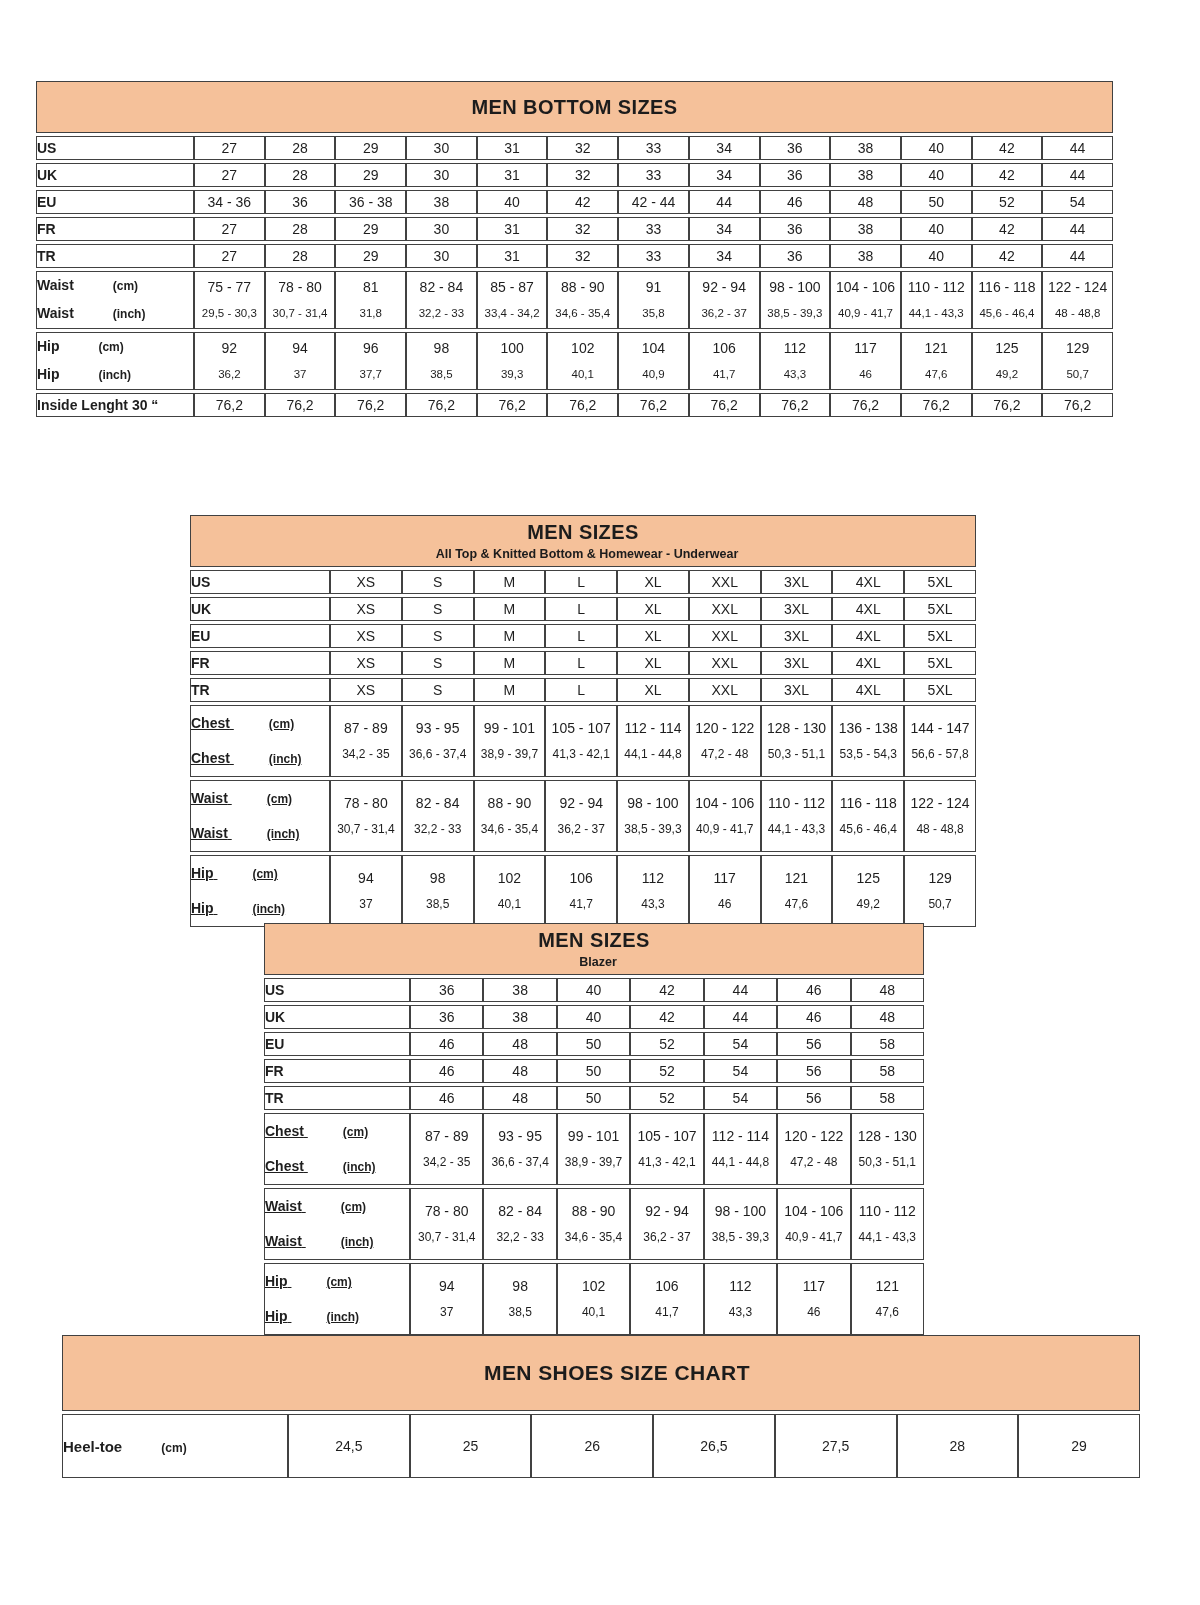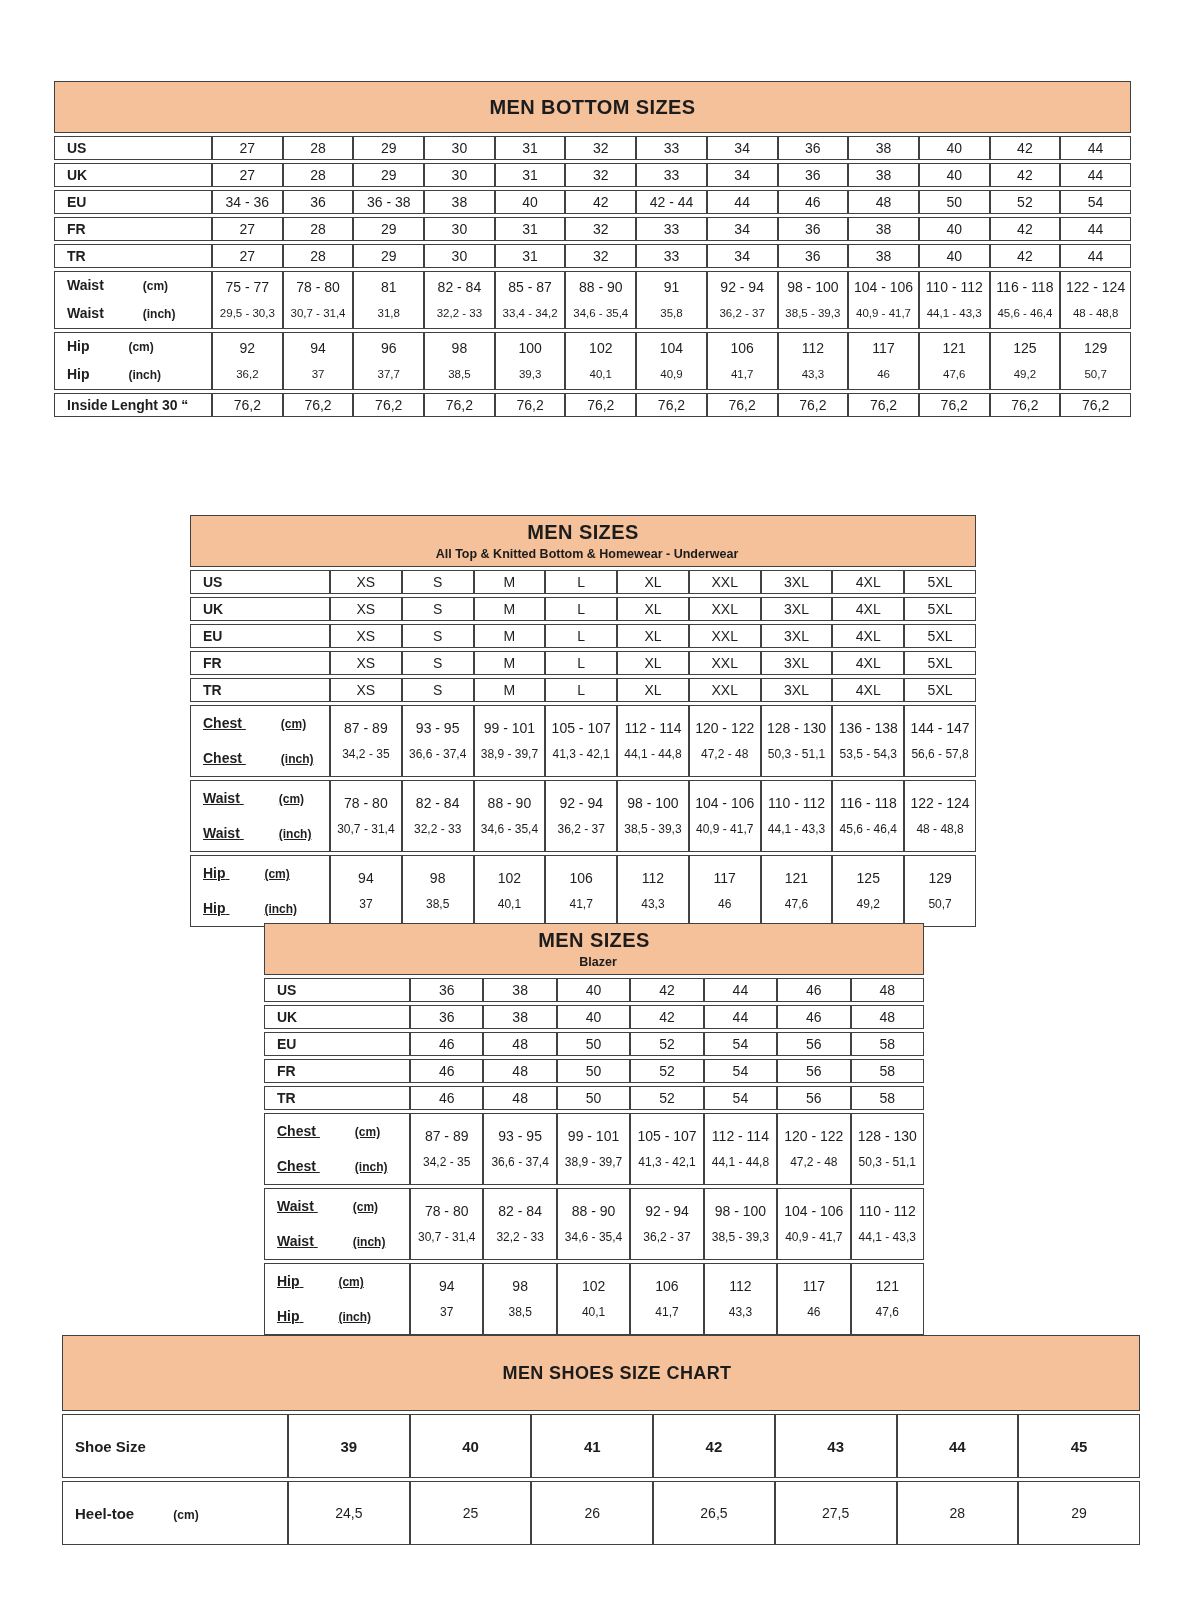--- a/index.html
+++ b/index.html
@@ -5,21 +5,21 @@
   * { box-sizing: border-box; }
   html, body { margin: 0; padding: 0; }
   body {
     width: 1200px; height: 1605px;
     background: #ffffff;
     position: relative;
     font-family: "Liberation Sans", sans-serif;
     color: #1e1e1e;
   }
   .tbl { position: absolute; }
-  #t1 { left: 54px;  top: 78px;   width: 1077px; }
+  #t1 { left: 36px;  top: 78px;   width: 1077px; }
   #t2 { left: 190px; top: 512px;  width: 786px; }
   #t3 { left: 264px; top: 920px;  width: 660px; }
   #t4 { left: 62px;  top: 1332px; width: 1078px; }
 
   table.size-table {
     width: 100%;
     border-collapse: separate;
     border-spacing: 0 3px;
     table-layout: fixed;
   }
@@ -31,33 +31,33 @@
   th.hdr {
     background: #f5c19a;
     border: 1px solid #414141;
     height: 52px;
     text-align: center;
     vertical-align: middle;
     padding: 0;
   }
   #t4 th.hdr { height: 76px; }
   .hdr-title { font-size: 20px; font-weight: bold; letter-spacing: 0.4px; color: #1c1c1c; }
-  #t4 .hdr-title { font-size: 18px; padding-left: 32px; }
+  #t4 .hdr-title { font-size: 21px; padding-left: 32px; }
   .hdr-sub { font-size: 12.5px; font-weight: bold; margin-top: 3px; color: #1c1c1c; padding-left: 8px; }
 
   td {
     border: 1px solid #414141;
     background: #ffffff;
     vertical-align: middle;
     font-size: 14px;
     padding: 0;
     overflow: hidden;
     white-space: nowrap;
   }
-  td.label { text-align: left; padding-left: 12px; font-weight: bold; }
+  td.label { text-align: left; font-weight: bold; }
   span.unit { font-size: 12px; font-weight: bold; margin-left: 35px; }
 
   td.val { text-align: center; }
   tr.single td { height: 24px; }
   tr.bold-values td.val { font-weight: bold; }
 
   #t1 tr.pair td { height: 56px; }
   #t2 tr.pair td, #t3 tr.pair td { height: 52px; }
   #t4 tr.single td { height: 64px; }
   #t4 td.label { font-size: 15px; }
@@ -714,30 +714,20 @@
         <col class="c-data">
       </colgroup>
       <thead>
         <tr>
           <th class="hdr" colspan="8">
             <div class="hdr-title">MEN SHOES SIZE CHART</div>
           </th>
         </tr>
       </thead>
       <tbody>
-        <tr class="single bold-values">
-          <td class="label"><span class="lbl-text">Shoe Size</span></td>
-          <td class="val">39</td>
-          <td class="val">40</td>
-          <td class="val">41</td>
-          <td class="val">42</td>
-          <td class="val">43</td>
-          <td class="val">44</td>
-          <td class="val">45</td>
-        </tr>
         <tr class="single">
           <td class="label"><span class="lbl-text">Heel-toe</span> <span class="unit">(cm)</span></td>
           <td class="val">24,5</td>
           <td class="val">25</td>
           <td class="val">26</td>
           <td class="val">26,5</td>
           <td class="val">27,5</td>
           <td class="val">28</td>
           <td class="val">29</td>
         </tr>

